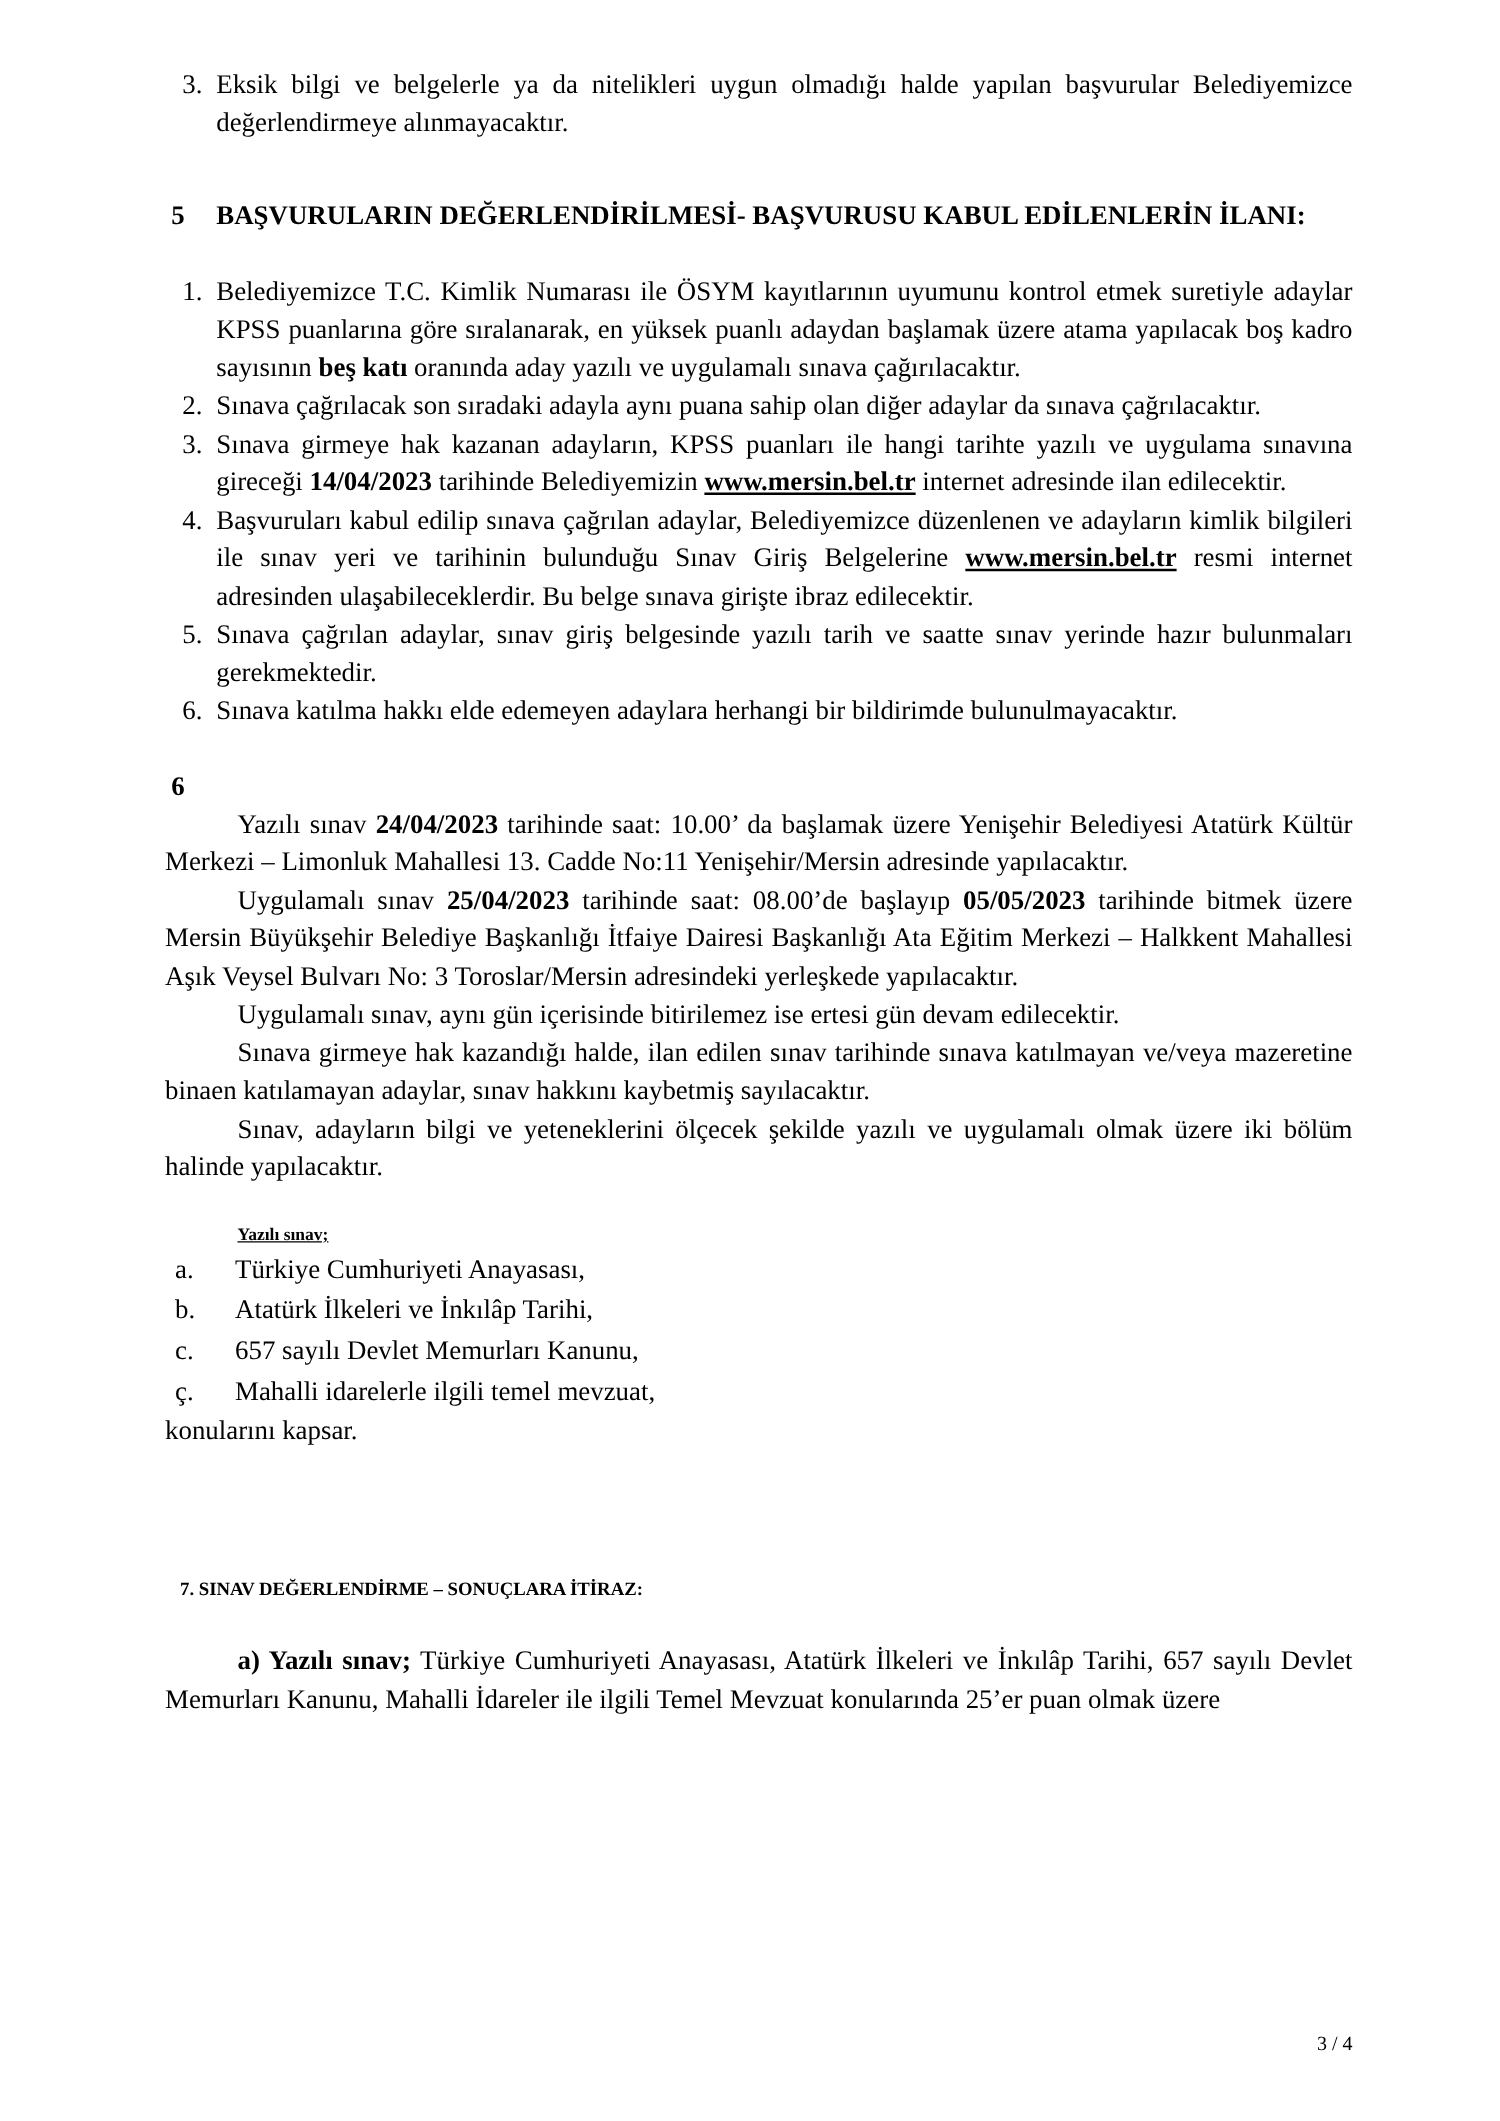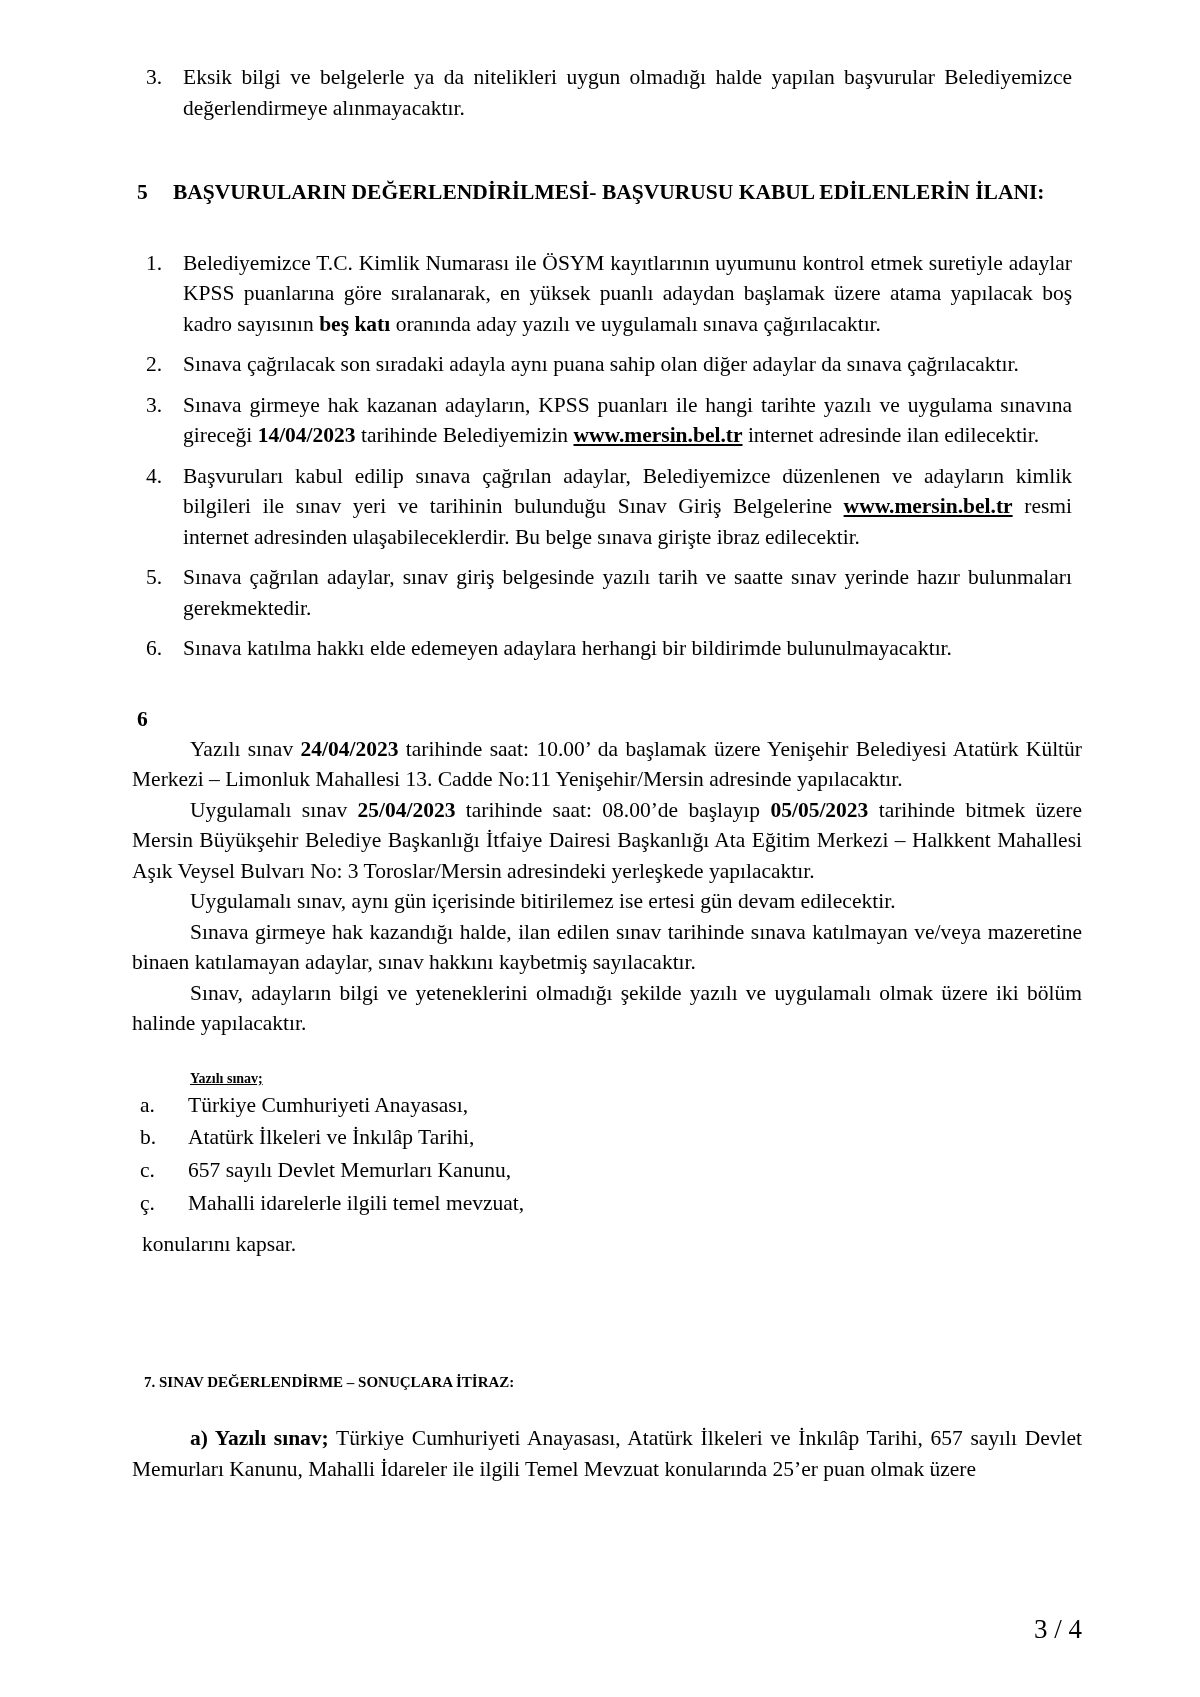--- a/index.html
+++ b/index.html
@@ -90,34 +90,34 @@
   }
 
   .para {
     text-align: justify;
     text-indent: 58px;
     margin: 0;
   }
   .para-noindent {
     text-align: justify;
     text-indent: 0;
-    margin: 10px;
+    margin: 0;
   }
 
   b, .b { font-weight: bold; }
   .bu { font-weight: bold; text-decoration: underline; }
   .spacer-m  { height: 30px; }
   .spacer-l  { height: 44px; }
   .spacer-xl { height: 58px; }
 
   .page-number {
     position: absolute;
     right: 118px;
     bottom: 52px;
-    font-size: 27px;
+    font-size: 16px;
   }
   .sublabel {
     padding-left: 58px;
     font-weight: bold;
     text-decoration: underline;
     font-size: 14px;
   }
 </style>
 </head>
 <body>
@@ -183,21 +183,21 @@
     <div class="spacer-m"></div>
 
     <p class="para"><span>Yazılı sınav </span><b>24/04/2023</b><span> tarihinde saat: 10.00’ da başlamak üzere Yenişehir Belediyesi Atatürk Kültür Merkezi – Limonluk Mahallesi 13. Cadde No:11 Yenişehir/Mersin adresinde yapılacaktır.</span></p>
 
     <p class="para"><span>Uygulamalı sınav </span><b>25/04/2023</b><span> tarihinde saat: 08.00’de başlayıp  </span><b>05/05/2023</b><span> tarihinde bitmek üzere Mersin Büyükşehir Belediye Başkanlığı İtfaiye Dairesi Başkanlığı Ata Eğitim Merkezi – Halkkent Mahallesi Aşık Veysel Bulvarı No: 3 Toroslar/Mersin adresindeki yerleşkede yapılacaktır.</span></p>
 
     <p class="para">Uygulamalı sınav, aynı gün içerisinde bitirilemez ise ertesi gün devam edilecektir.</p>
 
     <p class="para">Sınava girmeye hak kazandığı halde, ilan edilen sınav tarihinde sınava katılmayan ve/veya mazeretine binaen katılamayan adaylar, sınav hakkını kaybetmiş sayılacaktır.</p>
 
-    <p class="para">Sınav, adayların bilgi ve yeteneklerini olmadığı şekilde yazılı ve uygulamalı olmak üzere iki bölüm halinde yapılacaktır.</p>
+    <p class="para">Sınav, adayların bilgi ve yeteneklerini ölçecek şekilde yazılı ve uygulamalı olmak üzere iki bölüm halinde yapılacaktır.</p>
 
     <div class="spacer-m"></div>
 
     <div class="sublabel">Yazılı sınav;</div>
 
     <ul class="alphalist">
       <li>
         <span class="marker">a.</span>
         <span>Türkiye Cumhuriyeti Anayasası,</span>
       </li>

